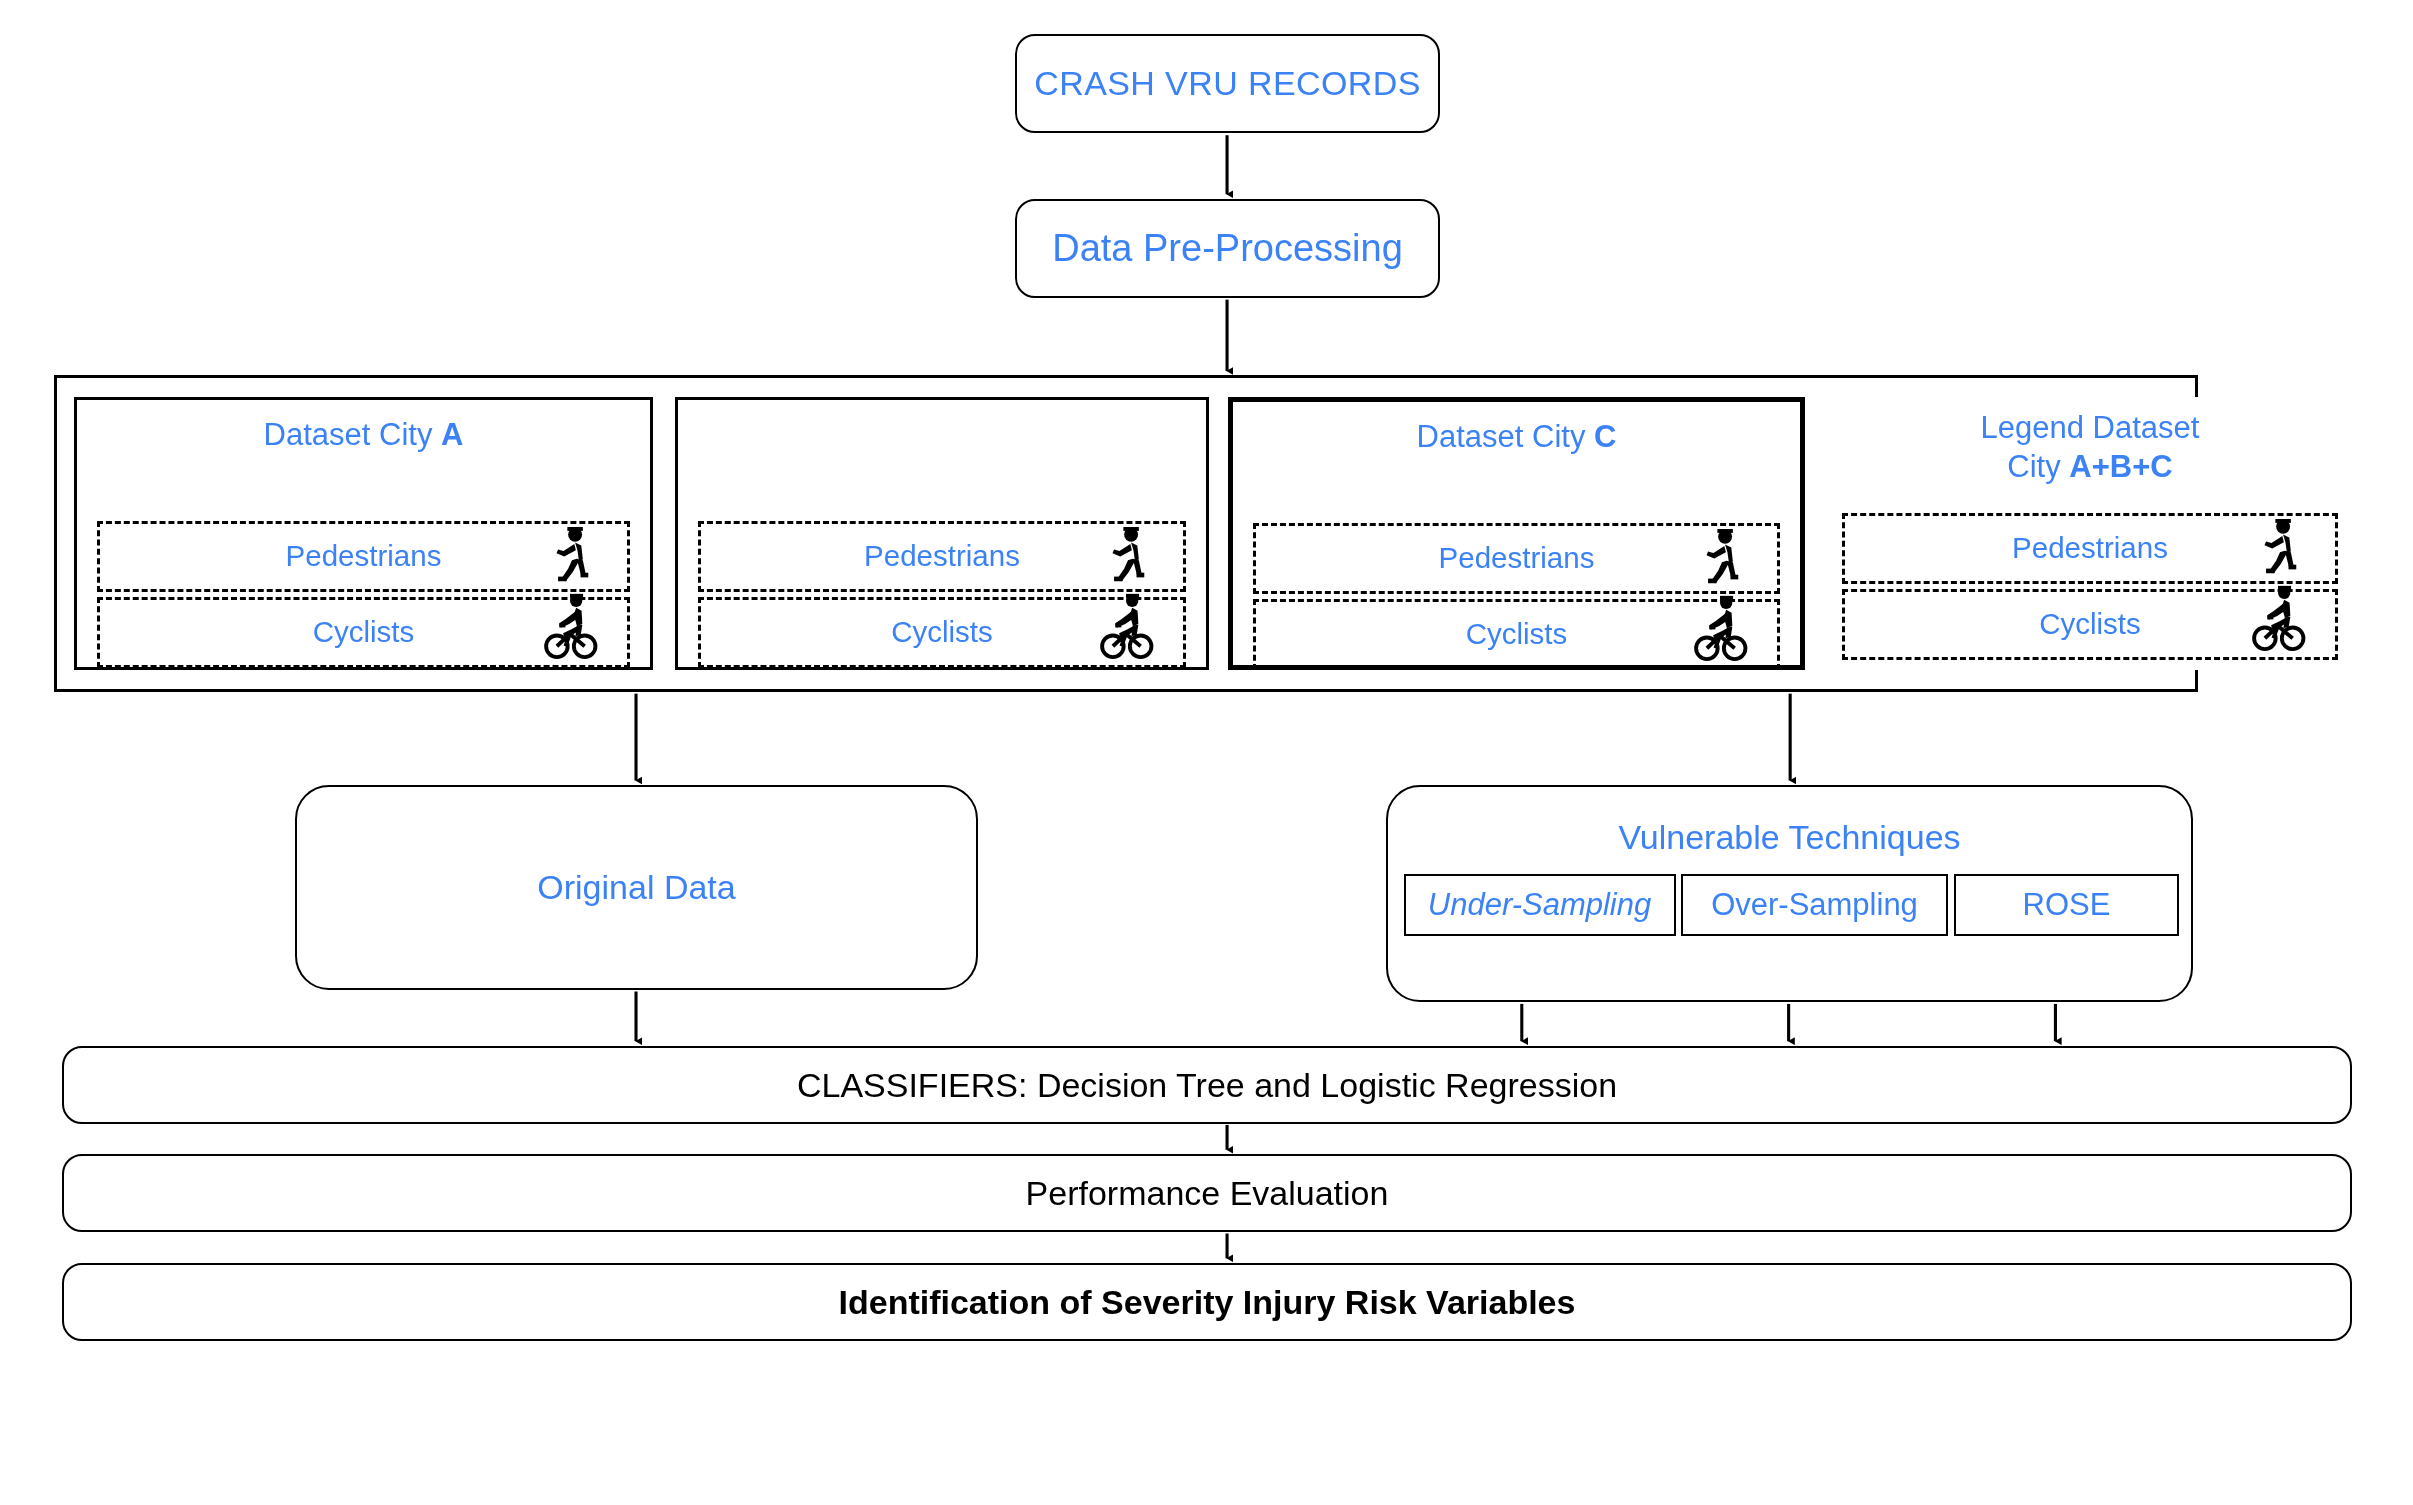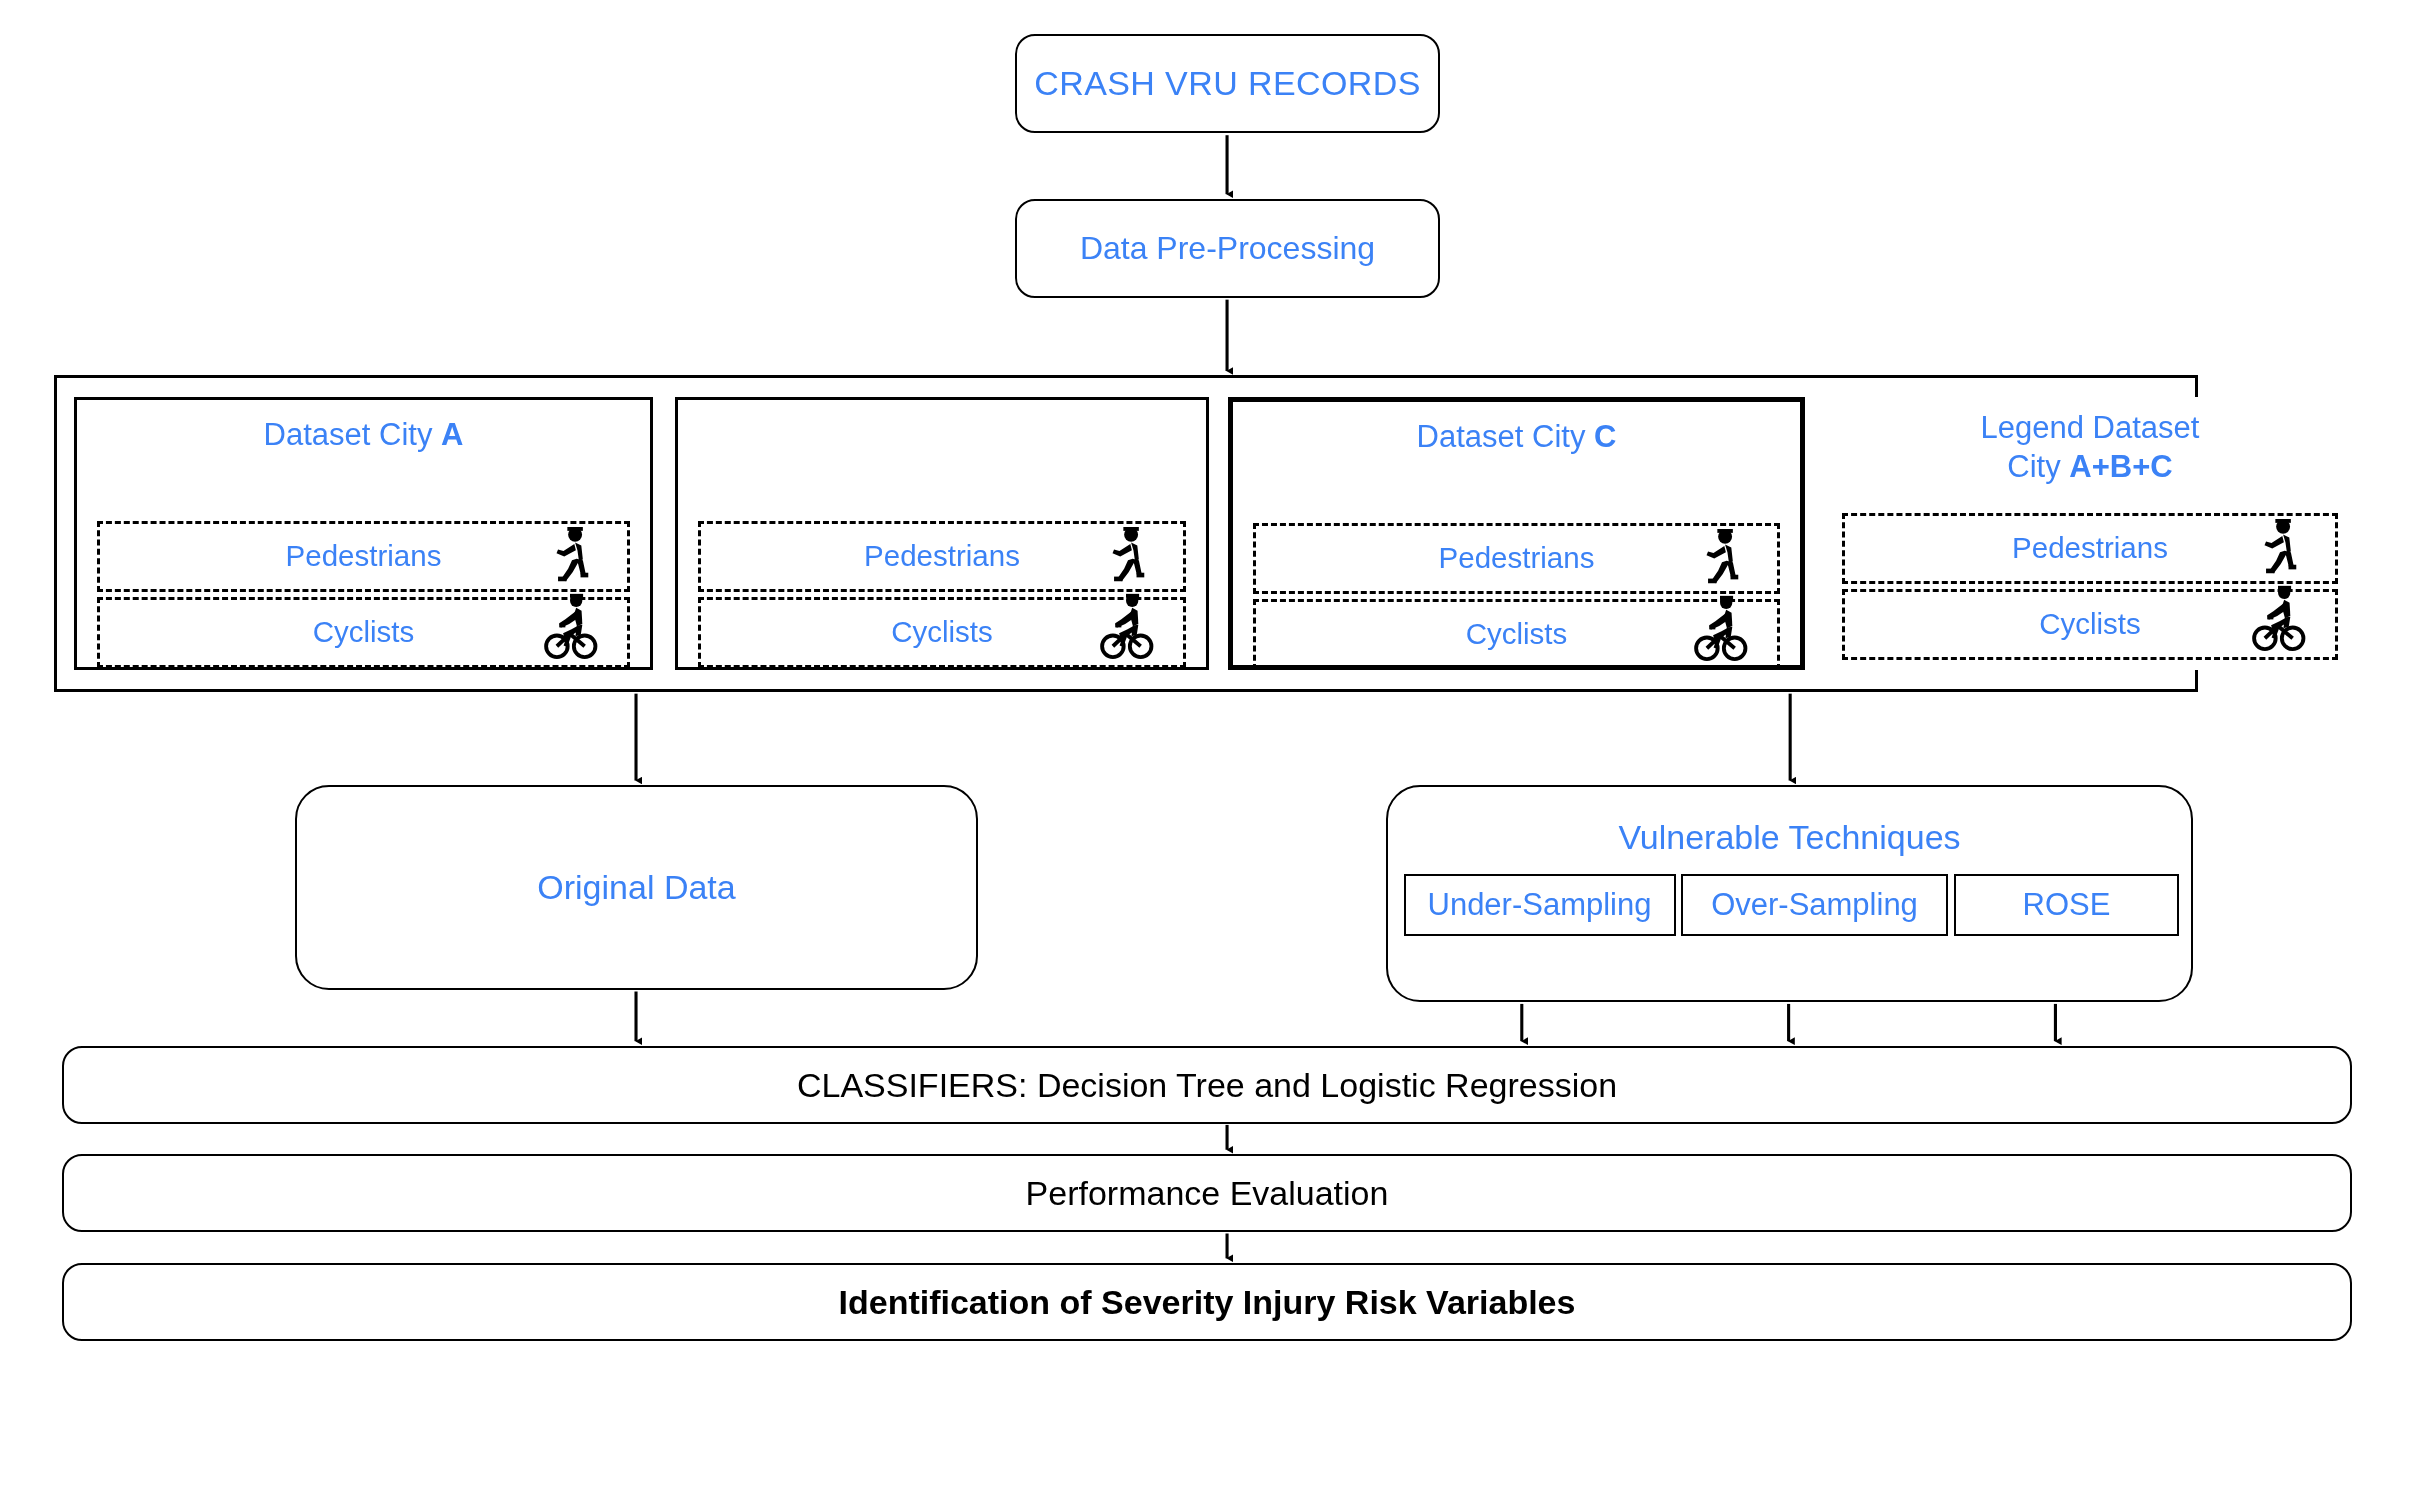--- a/index.html
+++ b/index.html
@@ -44,21 +44,21 @@
   
   #crash-records {
     left: 1015px; top: 34px;
     width: 425px; height: 99px;
     font-size: 34px;
     letter-spacing: 0.4px;
   }
   #pre-processing {
     left: 1015px; top: 199px;
     width: 425px; height: 99px;
-    font-size: 32px;
+    font-size: 38px;
   }
 
   
   #dataset-container {
     left: 54px; top: 375px;
     width: 2144px; height: 317px;
     border: 3.9px solid #000;
     display: block;
   }
 
@@ -151,21 +151,21 @@
     border: 2.3px solid #000;
     background: #fff;
     top: 87px;
     height: 62px;
     display: flex;
     align-items: center;
     justify-content: center;
     font-size: 31px;
     white-space: nowrap;
   }
-  #res-under { left: 15.5px;  width: 272px; }
+  #res-under { left: 15.5px;  width: 272px; font-style: italic; }
   #res-over  { left: 293px; width: 267px; }
   #res-rose  { left: 566px; width: 225px; }
 
   
   .bottom-bar {
     position: absolute;
     box-sizing: border-box;
     left: 62px;
     width: 2290px;
     height: 78px;

